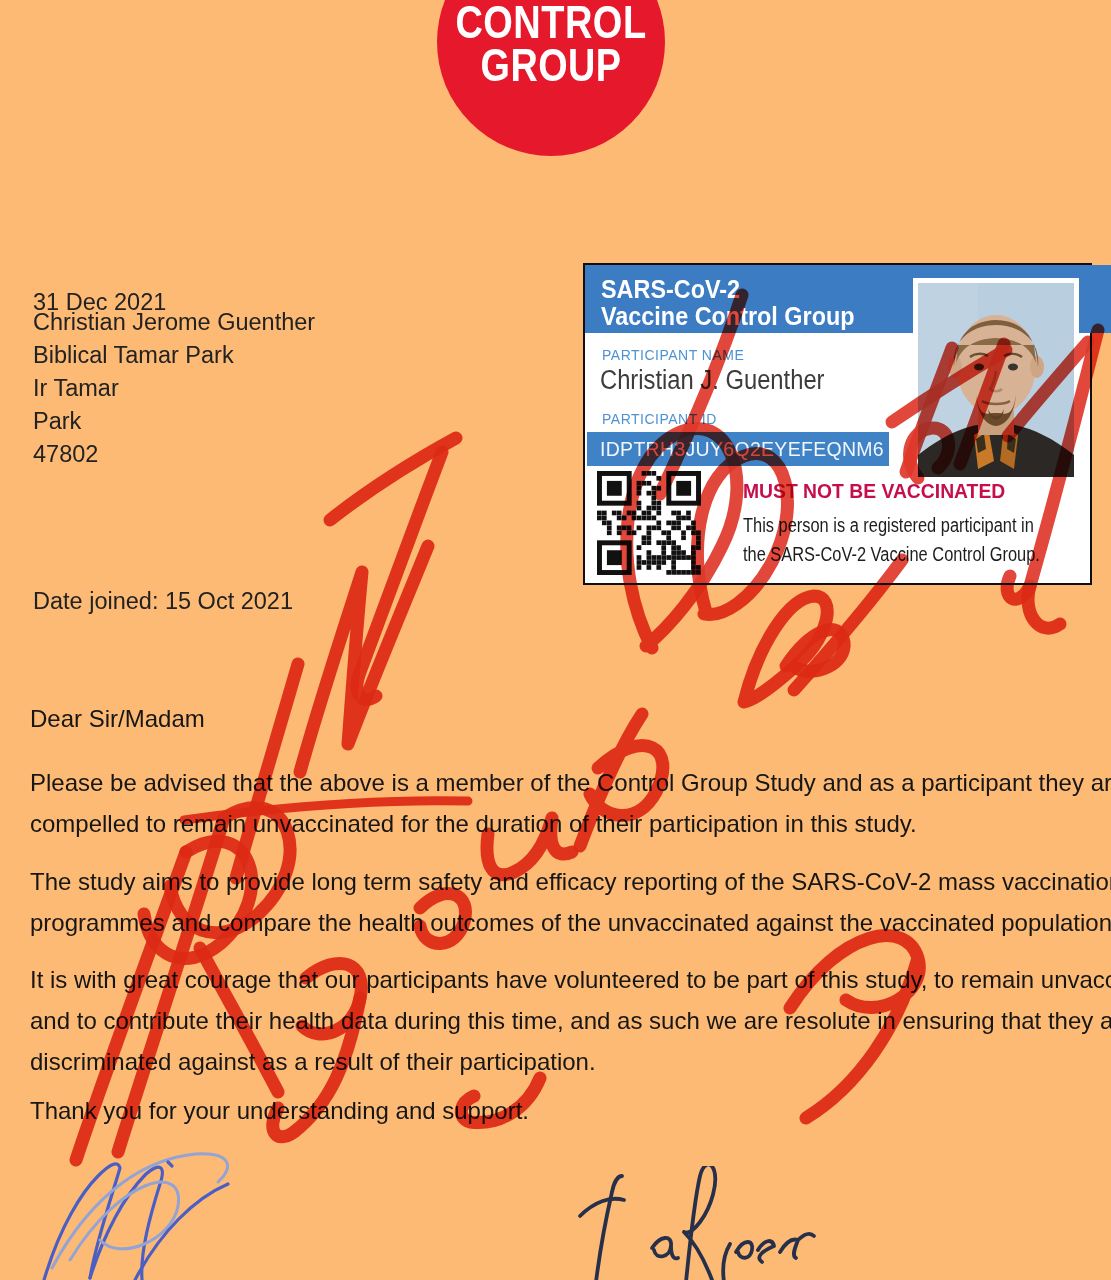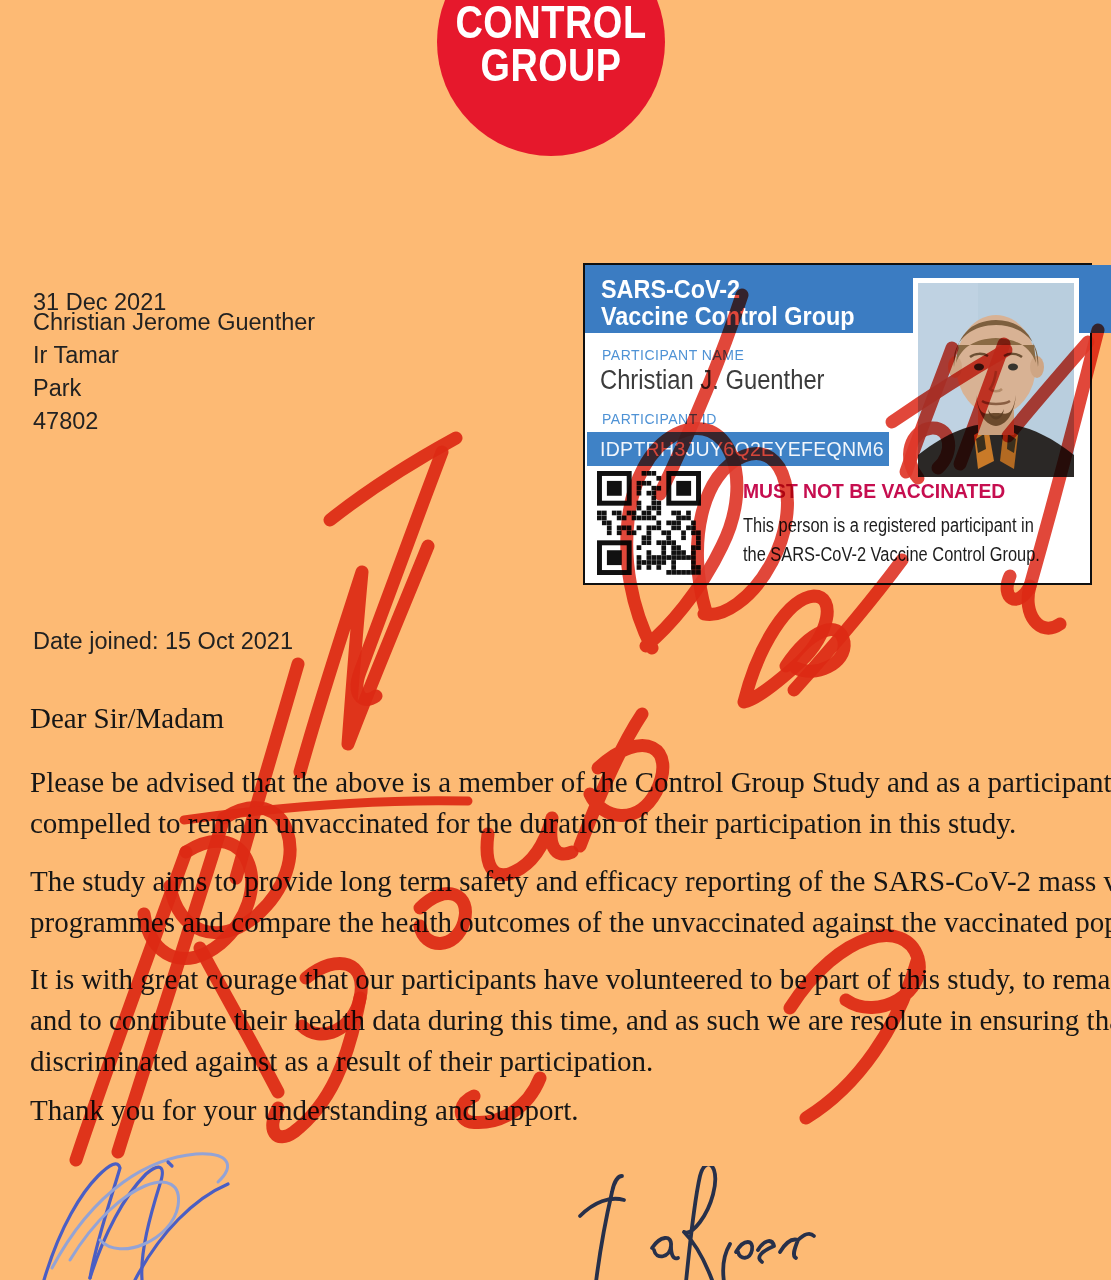--- a/index.html
+++ b/index.html
@@ -11,24 +11,24 @@
   
   .logo{left:437px;top:-72px;width:228px;height:228px;border-radius:50%;background:#e6182c;text-align:center;}
   .logo-line{color:#fff;font-weight:700;line-height:1;position:absolute;width:100%;letter-spacing:.5px;}
   .logo-l1{top:74px;font-size:40px;transform:scale(.95,1.15);}
   .logo-l2{top:116px;font-size:42px;transform:scale(.9,1.12);}
 
   
   .sans-line{font-size:23.5px;color:#222;}
   .date{left:33px;top:256px;margin-top:33px;}
   .recipient{left:33px;top:306px;line-height:33px;}
-  .date-joined{left:33px;top:588px;margin-top:40px;}
-
-  
-  .serif{font-family:Liberation Serif, serif;font-size:29px;color:#161616;line-height:41px;}
+  .date-joined{left:33px;top:588px;}
+
+  
+  .serif{font-family:Liberation Sans, sans-serif;font-size:24px;color:#161616;line-height:41px;}
   .salutation{left:30px;top:698px;}
   .para{left:30px;}
   .p1{top:762px;} .p2{top:861px;} .p3{top:959px;} .closing{top:1090px;}
 
   
   .card{left:583px;top:263px;width:509px;height:322px;background:#fff;border:2px solid #101010;box-sizing:border-box;}
   .card-header{position:absolute;left:0;top:0;width:606px;height:68px;background:#3b7cc2;}
   .card-title{position:absolute;left:16px;color:#fff;font-weight:700;font-size:26px;line-height:1;transform:scaleX(.9);transform-origin:0 50%;white-space:nowrap;}
   .ct1{top:11px;} .ct2{top:38px;}
   .card-label{position:absolute;left:17px;color:#4e92d5;font-size:14px;letter-spacing:.5px;white-space:nowrap;}
@@ -60,20 +60,21 @@
 <div class="page">
 
   <div class="abs logo">
     <div class="logo-line logo-l1">CONTROL</div>
     <div class="logo-line logo-l2">GROUP</div>
   </div>
 
   <div class="abs sans-line nw date">31 Dec 2021</div>
   <div class="abs recipient">
     <div class="sans-line nw">Christian Jerome Guenther</div>
+    <div class="sans-line nw">Biblical Tamar Park</div>
     <div class="sans-line nw">Ir Tamar</div>
     <div class="sans-line nw">Park</div>
     <div class="sans-line nw">47802</div>
   </div>
   <div class="abs sans-line nw date-joined">Date joined: 15 Oct 2021</div>
 
   <div class="abs card">
     <div class="card-header">
       <div class="card-title ct1">SARS-CoV-2</div>
       <div class="card-title ct2">Vaccine Control Group</div>

